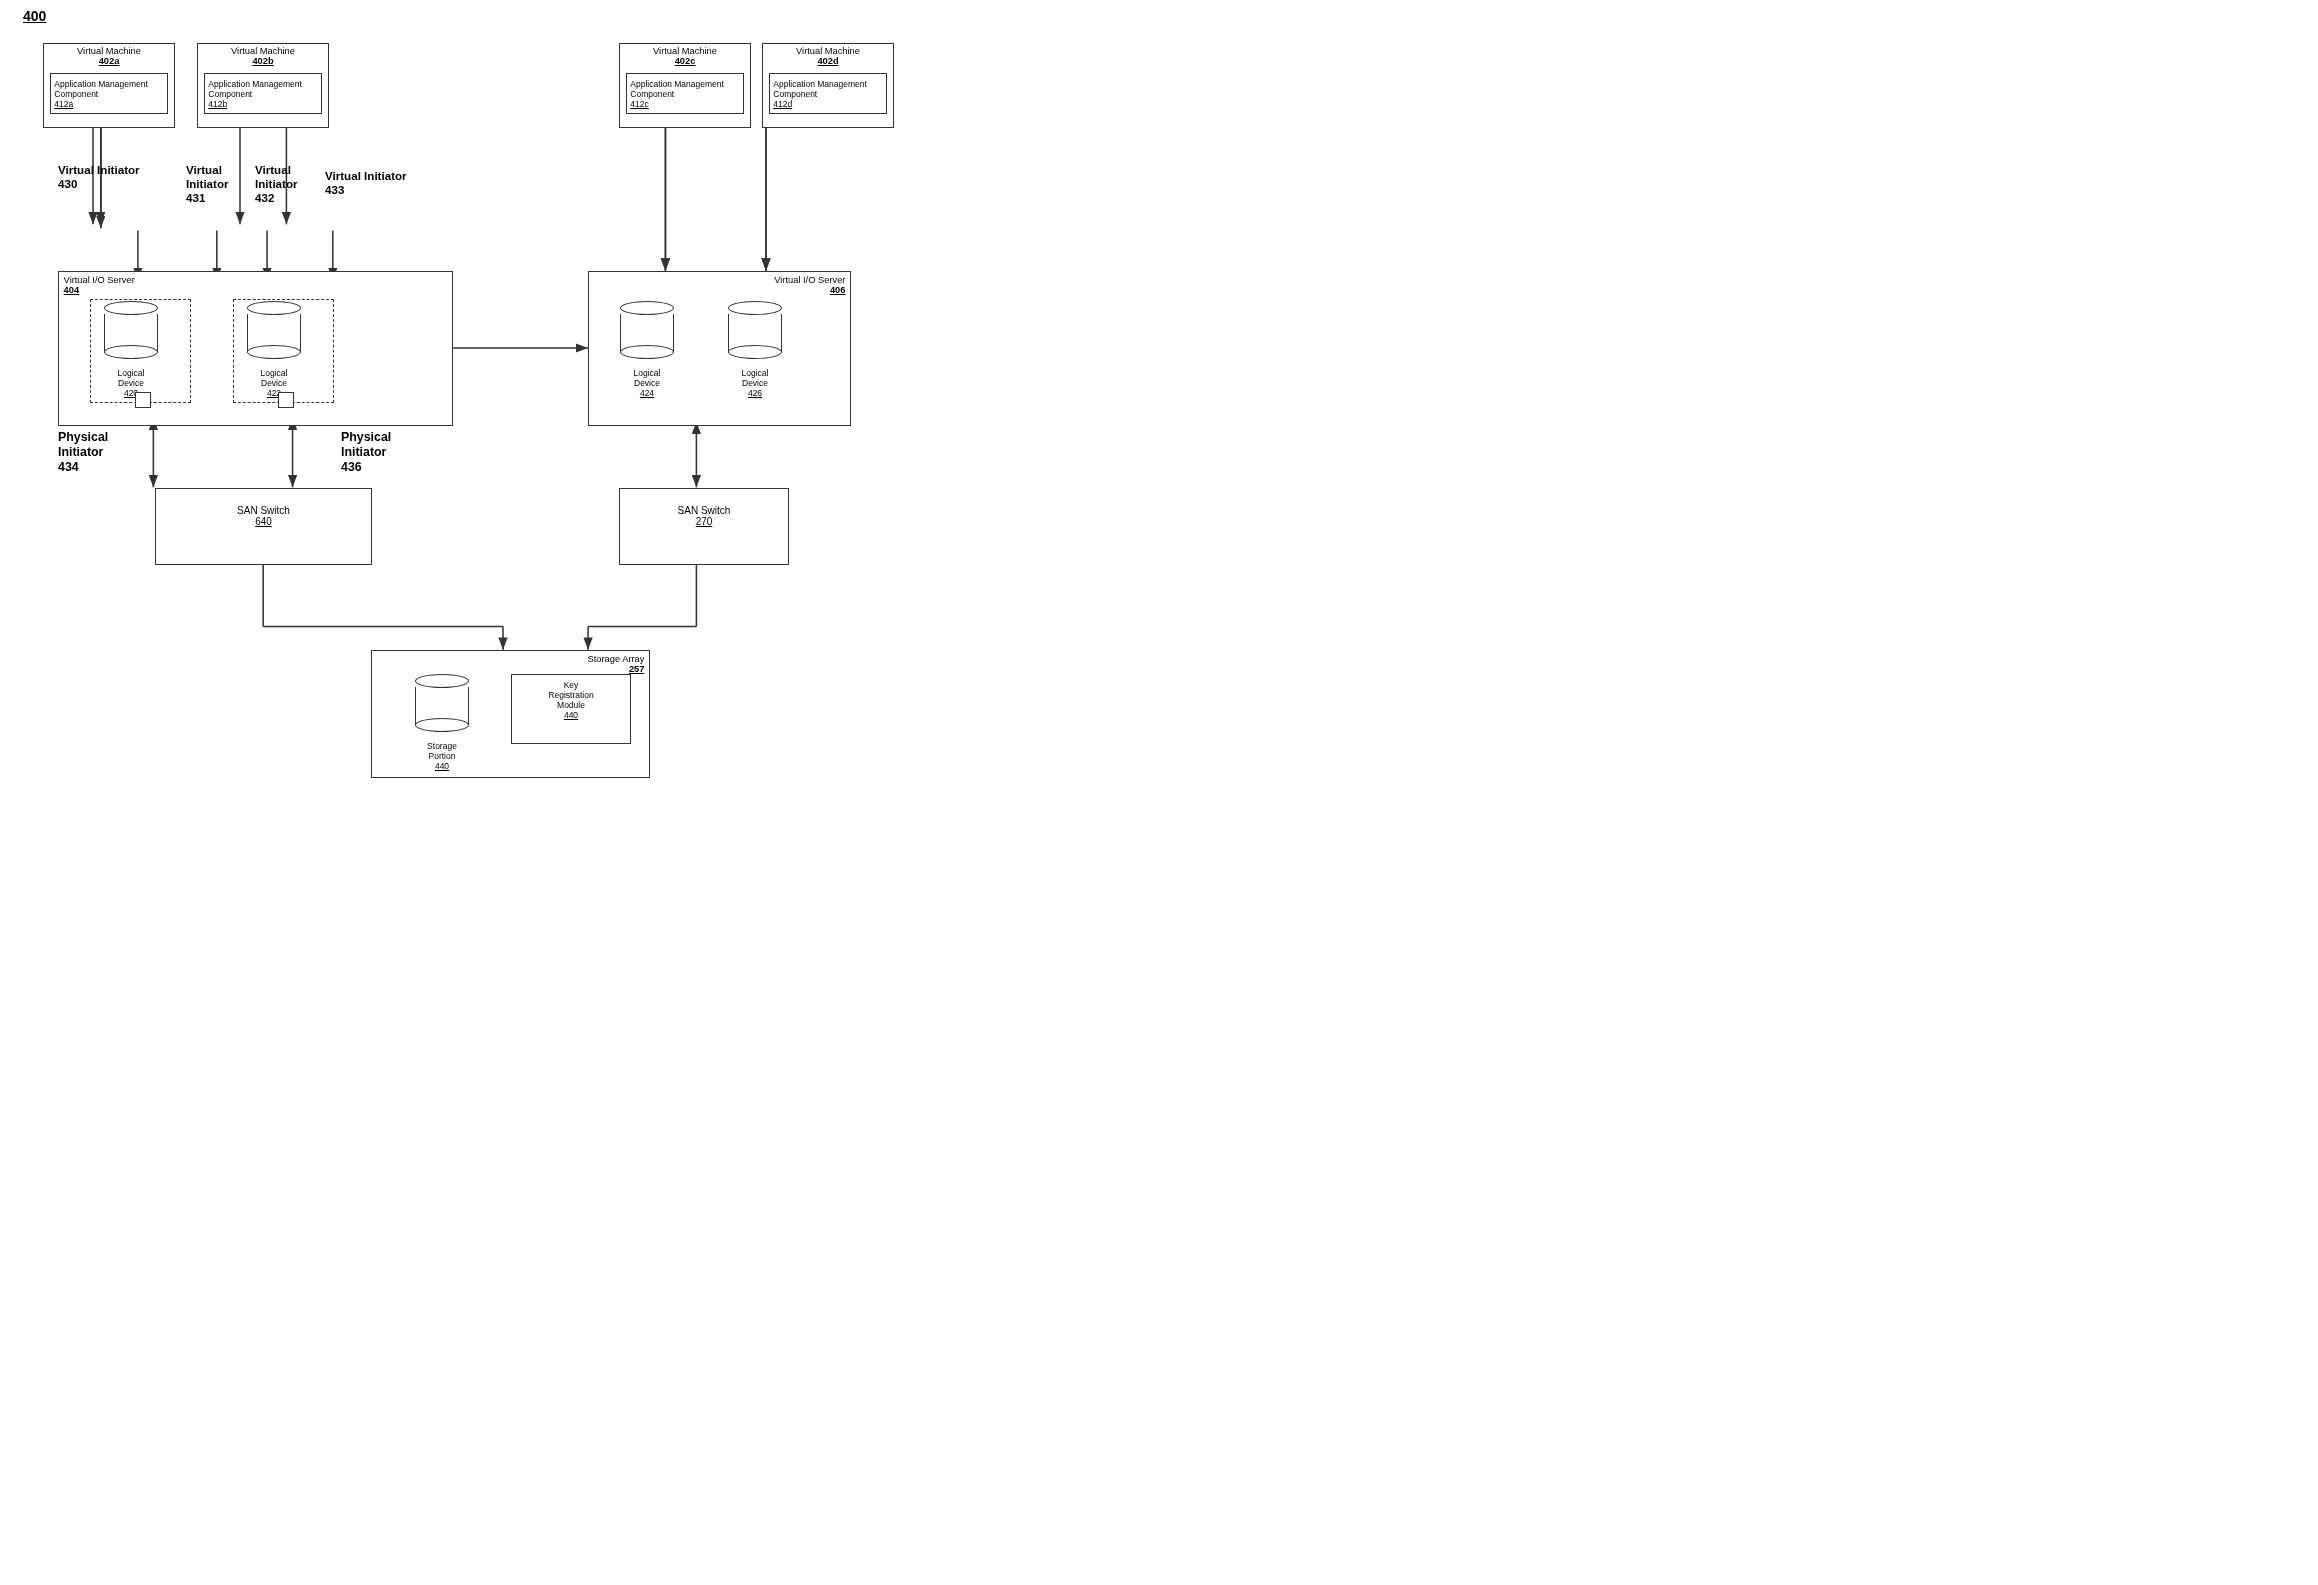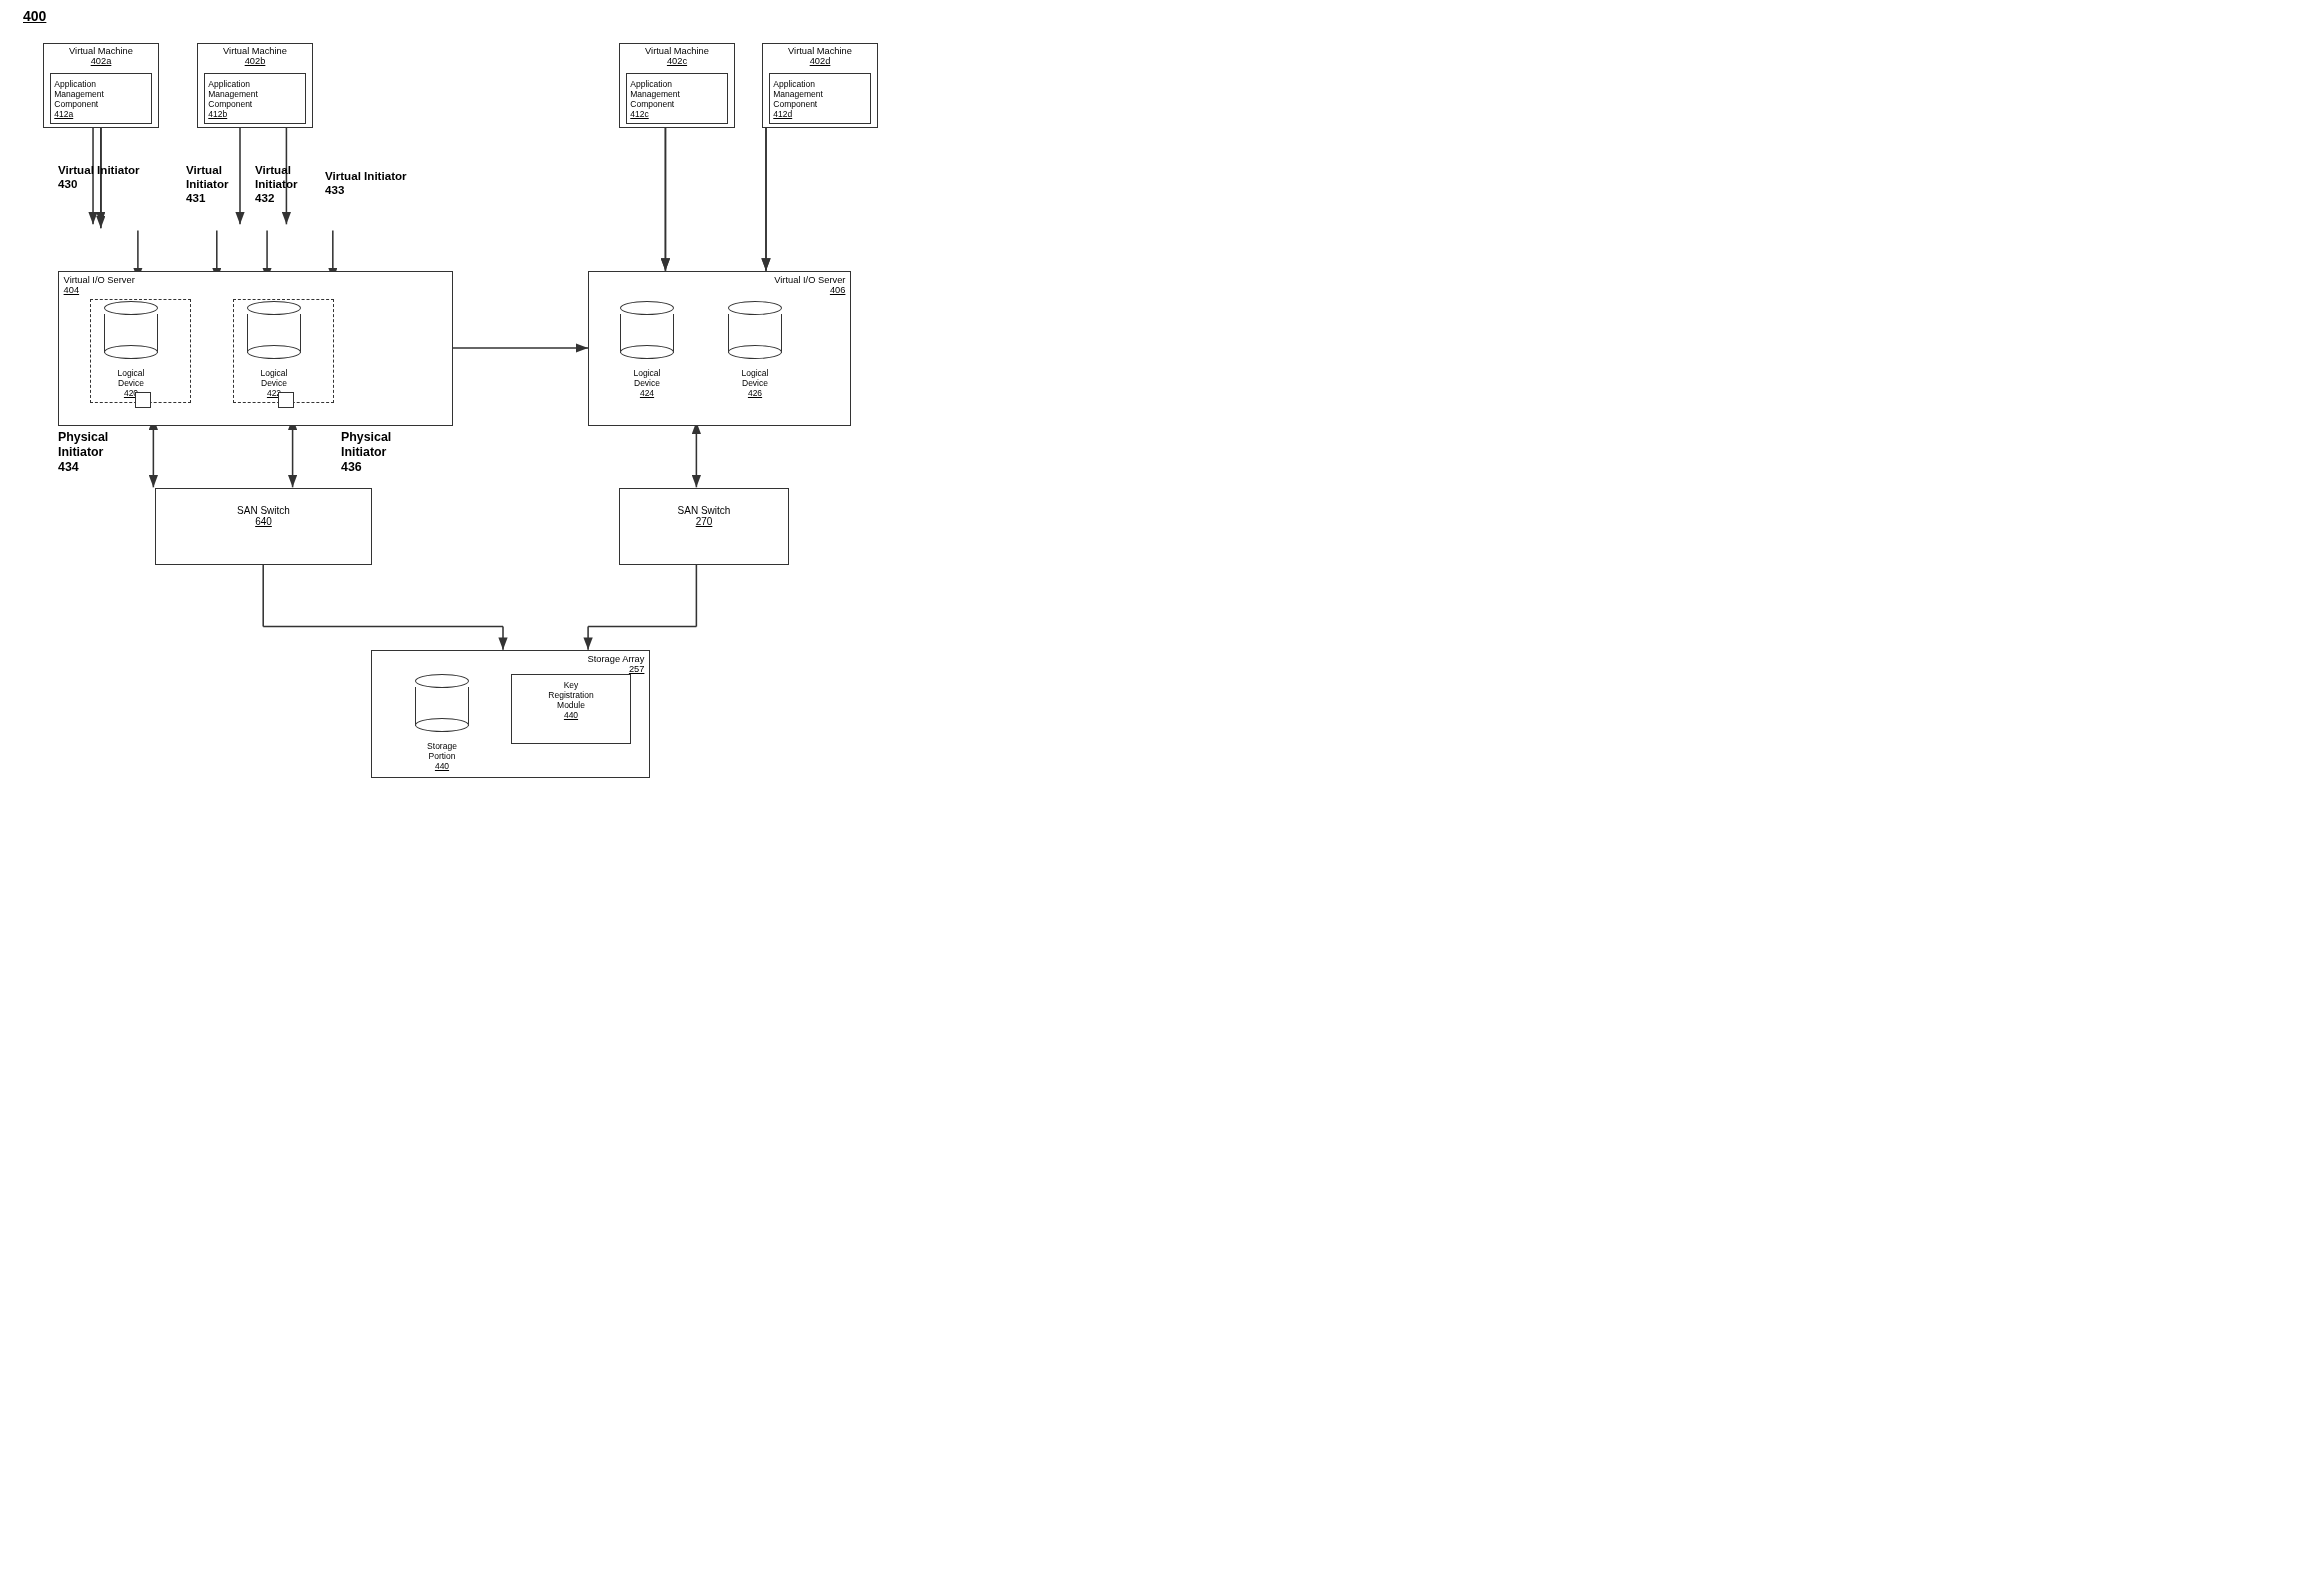--- a/index.html
+++ b/index.html
@@ -31,24 +31,25 @@
       border: 1.5px solid #333;
       background: #fff;
     }
     .box-title {
       text-align: center;
       padding: 1.5px 3.1px;
       font-size: 9.3px;
     }
     .box-title u {
       font-size: 9.3px;
+      font-weight: bold;
     }
     
     .vm-box {
-      width: 116px;
+      width: 132px;
       height: 85px;
     }
     .inner-box {
       border: 1.5px solid #333;
       padding: 4.6px 3.1px;
       margin: 6.2px;
       font-size: 8.5px;
     }
     
     .label-text {

